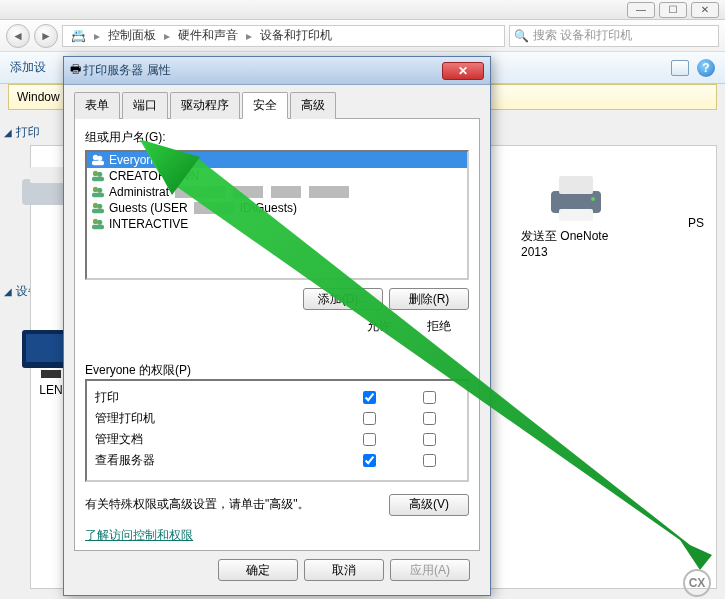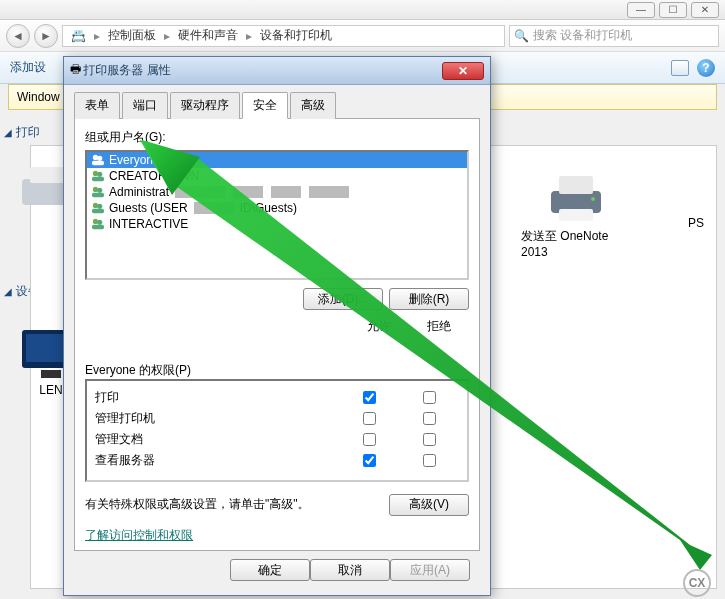--- a/index.html
+++ b/index.html
@@ -52,21 +52,21 @@
 .perm-header .c1 { flex:1;margin-top:44px;}
 .perm-header .c2, .perm-header .c3 { width:60px; text-align:center;}
 .perm-box { border:2px inset #ccc; flex:1; background:#fff; padding:6px 4px; overflow:auto;}
 .perm-row { display:flex; align-items:center; padding:2px 4px;}
 .perm-row .c1 { flex:1;}
 .perm-row .c2, .perm-row .c3 { width:60px; display:flex; justify-content:center;}
 .perm-row input[type=checkbox]{width:13px;height:13px;}
 .adv-text { margin:8px 0;}
 .adv-row { display:flex; justify-content:space-between; align-items:center; margin-top:6px;}
 .link { color:#0f766e; text-decoration:underline; cursor:pointer;}
-.bottom-buttons { display:flex; justify-content:flex-end; gap:0; padding:8px 10px;}
+.bottom-buttons { display:flex; justify-content:flex-end; gap:6px; padding:8px 10px;}
 
 
 .arrow-overlay { position:absolute; left:0; top:0; width:725px; height:599px; pointer-events:none;}
 
 
 .watermark { position:absolute; right:14px; bottom:2px; display:flex;align-items:center;gap:6px;color:#888;}
 .watermark .cx { width:28px;height:28px;border:2px solid #bbb;border-radius:50%;display:inline-flex;align-items:center;justify-content:center;font-weight:bold;color:#888;}
 </style>
 </head>
 <body>

